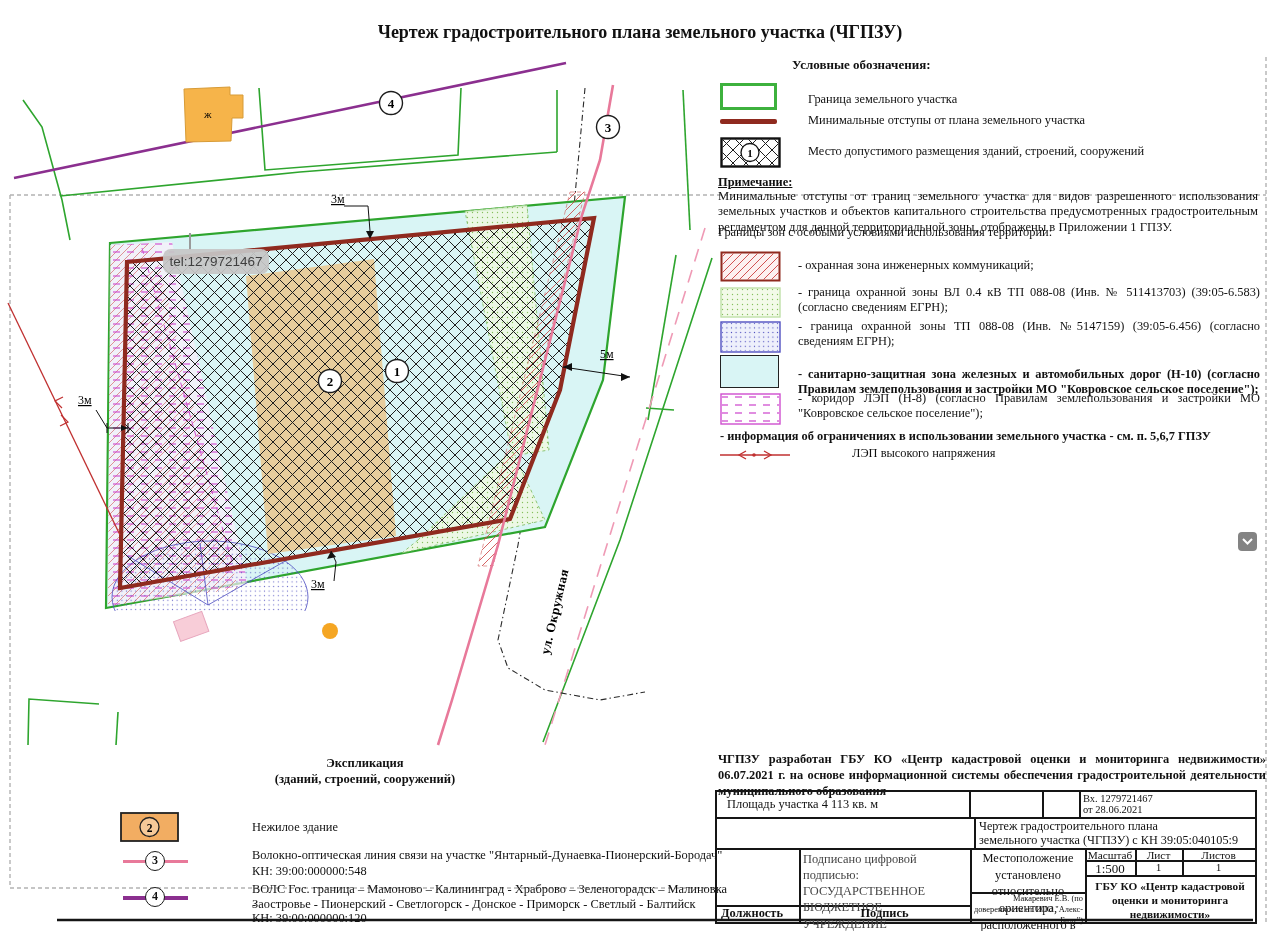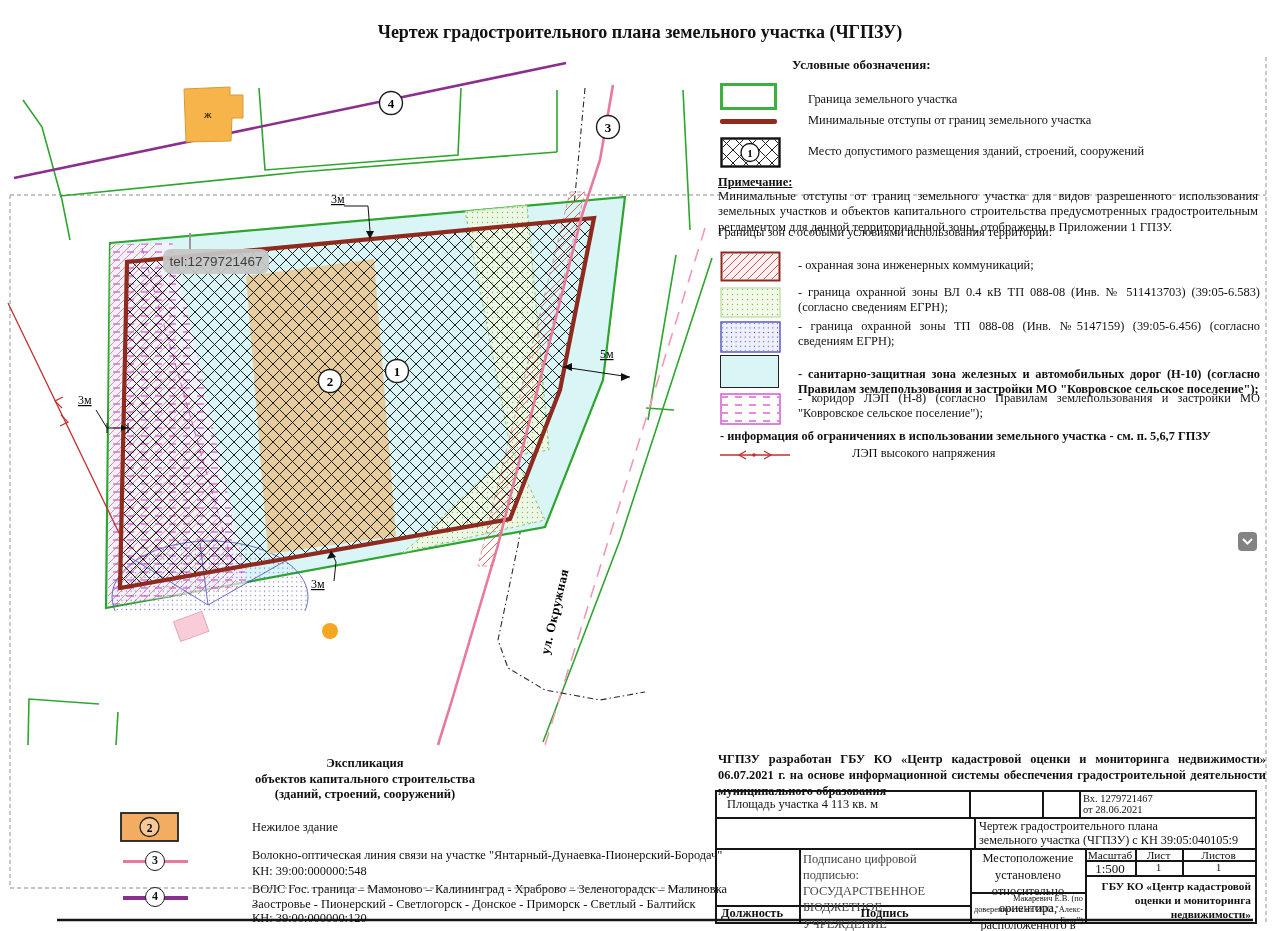--- a/index.html
+++ b/index.html
@@ -176,21 +176,21 @@
 
 <div id="tel-box" class="abs">tel:1279721467</div>
 
 <div id="legend" class="abs">
   <div class="abs lg-title">Условные обозначения:</div>
 
   <div class="abs sw" style="left:2px;top:28px;width:57px;height:27px;border:3px solid #3db13d;background:#fff;"></div>
   <div class="abs lg-label" style="left:90px;top:37px;width:450px;">Граница земельного участка</div>
 
   <div class="abs sw" style="left:2px;top:64px;width:57px;height:5px;background:#8f2a1f;border-radius:2px;"></div>
-  <div class="abs lg-label" style="left:90px;top:58px;width:450px;">Минимальные отступы от границ земельного участка</div>
+  <div class="abs lg-label" style="left:90px;top:58px;width:450px;">Минимальные отступы от плана земельного участка</div>
 
   <div class="abs" style="left:2px;top:82px;">
     <svg width="61" height="31">
       <rect x="1.5" y="1.5" width="58" height="28" fill="#fff" stroke="#111" stroke-width="2.4"></rect>
       <rect x="2.5" y="2.5" width="56" height="26" fill="url(#p-x)"></rect>
       <circle cx="30" cy="15.5" r="9" fill="#fff" stroke="#111" stroke-width="1.3"></circle>
       <text x="30" y="20" text-anchor="middle" font-size="11" font-weight="600" font-family="Liberation Serif,serif">1</text>
     </svg>
   </div>
   <div class="abs lg-label" style="left:90px;top:89px;width:450px;">Место допустимого размещения зданий, строений, сооружений</div>
@@ -244,21 +244,20 @@
       <circle cx="34" cy="6" r="1.8" fill="#c03030"></circle>
       <path d="M44,2 L51,6 L44,10" fill="none" stroke="#c03030" stroke-width="1.3"></path>
     </svg>
   </div>
   <div class="abs lg-label" style="left:134px;top:391px;">ЛЭП высокого напряжения</div>
 </div>
 
 <div class="abs" style="left:115px;top:756px;width:500px;">
   <div class="expl-title">
     <div>Экспликация</div>
-    <div>объектов капитального строительства</div>
     <div>(зданий, строений, сооружений)</div>
   </div>
 </div>
 
 <div class="abs" style="left:120px;top:812px;">
   <svg width="59" height="30">
     <rect x="1" y="1" width="57" height="28" fill="#f2ad62" stroke="#222" stroke-width="1.8"></rect>
     <circle cx="29.5" cy="15" r="9.5" fill="rgba(255,255,255,0.35)" stroke="#222" stroke-width="1.3"></circle>
     <text x="29.5" y="19.5" text-anchor="middle" font-size="11.5" font-weight="600" font-family="Liberation Serif,serif">2</text>
   </svg>
@@ -305,21 +304,21 @@
   <div class="cell tiny" style="left:86px;top:59px;width:163px;">Подписано цифровой подписью: ГОСУДАРСТВЕННОЕ БЮДЖЕТНОЕ УЧРЕЖДЕНИЕ КАЛИНИНГРАДСКОЙ ОБЛАСТИ "ЦЕНТР КАДАСТРОВОЙ ОЦЕНКИ И МОНИТОРИНГА НЕДВИЖИМОСТИ" Дата: 2021.07.07 13:26:56 +02'00'</div>
   <div class="cell small-loc" style="left:256px;top:58px;width:110px;">Местоположение установлено относительно ориентира, расположенного в границах участка. Почтовый адрес ориентира: Калининградская обл., р-н Зеленоградский, пос. Заостровье, ул. Окружная, 7</div>
   <div class="cell ctr" style="left:256px;top:102px;width:110px;font-size:8.4px;line-height:1.3;text-align:right;">Макаревич Е.В. (по доверенности от ООО "Алекс-Балт")</div>
 
   <div class="cell ctr" style="left:368px;top:57px;width:50px;font-size:11.3px;">Масштаб</div>
   <div class="cell ctr" style="left:418px;top:57px;width:47px;font-size:11.3px;">Лист</div>
   <div class="cell ctr" style="left:465px;top:57px;width:73px;font-size:11.3px;">Листов</div>
   <div class="cell ctr" style="left:368px;top:69px;width:50px;font-size:13px;">1:500</div>
   <div class="cell ctr" style="left:418px;top:69px;width:47px;font-size:11.3px;">1</div>
   <div class="cell ctr" style="left:465px;top:69px;width:73px;font-size:11.3px;">1</div>
-  <div class="cell ctr" style="left:372px;top:87px;width:162px;font-size:11.3px;font-weight:bold;line-height:1.25;text-align:right;">ГБУ КО «Центр кадастровой оценки и мониторинга недвижимости»</div>
+  <div class="cell ctr" style="left:372px;top:87px;width:162px;font-size:11.3px;font-weight:bold;line-height:1.25;">ГБУ КО «Центр кадастровой оценки и мониторинга недвижимости»</div>
 
   <div class="cell" style="left:4px;top:114px;font-weight:bold;">Должность</div>
   <div class="cell ctr" style="left:82px;top:114px;width:171px;font-weight:bold;">Подпись</div>
 </div>
 
 <div id="scroll-btn" class="abs">
   <svg width="11" height="7">
     <polyline points="1,1 5.5,5.5 10,1" fill="none" stroke="#fff" stroke-width="2"></polyline>
   </svg>
 </div>

